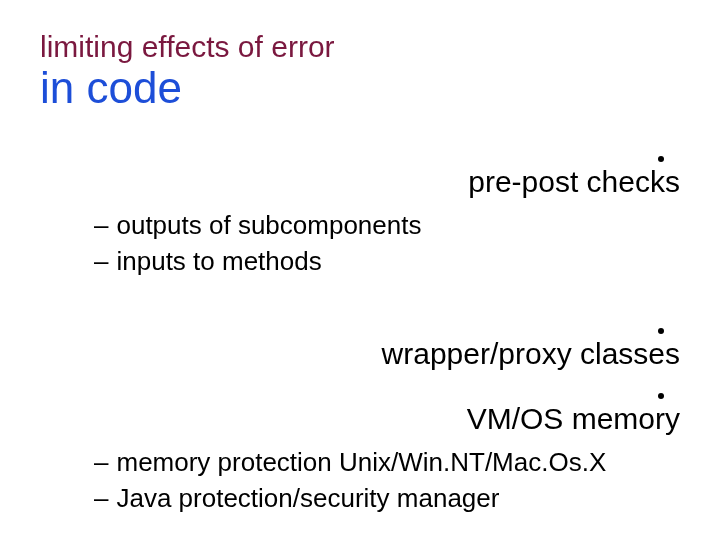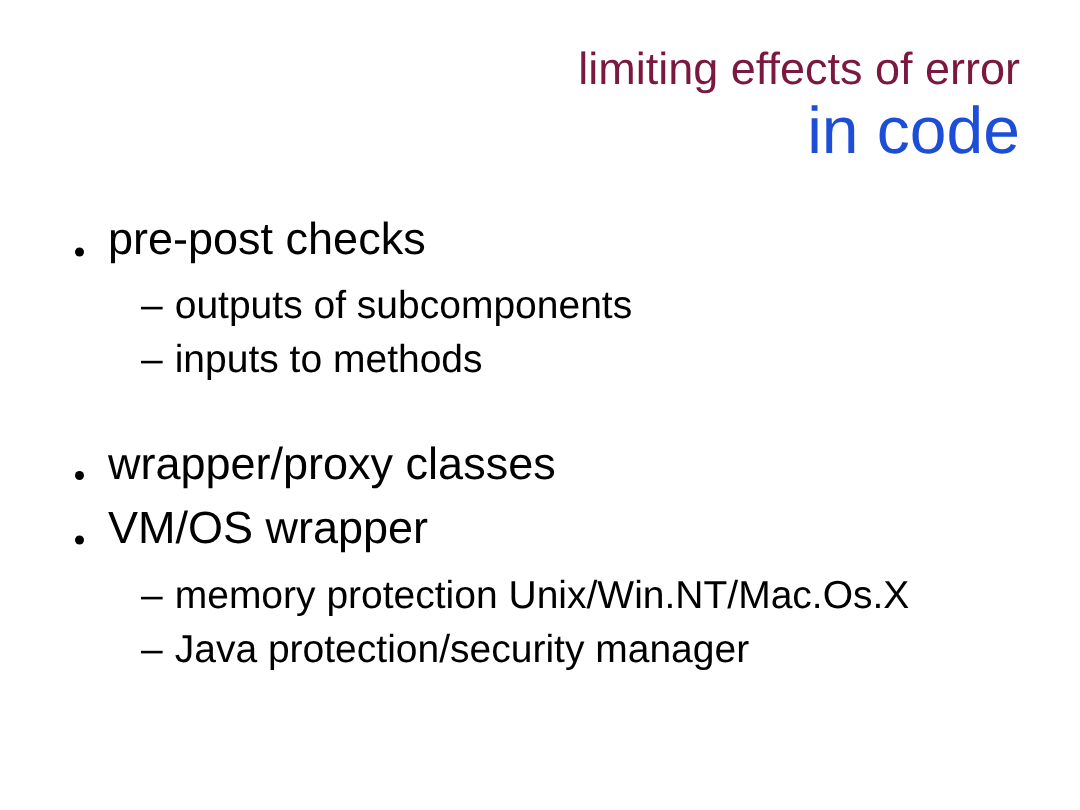--- a/index.html
+++ b/index.html
@@ -5,40 +5,41 @@
     * { margin: 0; padding: 0; box-sizing: border-box; }
     body {
       width: 720px;
       height: 540px;
       background: #ffffff;
       font-family: Arial, Helvetica, sans-serif;
       padding: 20px 40px;
       overflow: hidden;
     }
     .title-block {
-      text-align: right;
+      text-align: left;
       margin-top: 10px;
       margin-bottom: 28px;
     }
     .title-line1 {
       font-size: 30px;
       color: #7a183f;
     }
     .title-line2 {
       font-size: 44px;
       color: #1d4ed8;
       line-height: 1.1;
     }
     .content {
       margin-left: 10px;
     }
     .bullet-row {
       display: flex;
-      align-items: center;
+      align-items: flex-end;
       margin-bottom: 4px;
+      flex-direction: column;
     }
     .bullet-row.mt {
       margin-top: 33px;
     }
     .bullet-dot {
       width: 6px;
       height: 6px;
       background: #000;
       border-radius: 50%;
       margin-top: 16px;
@@ -98,21 +99,21 @@
     </div>
   </div>
 
   <div class="bullet-row mt">
     <div class="bullet-dot"></div>
     <div class="bullet-text">wrapper/proxy classes</div>
   </div>
 
   <div class="bullet-row">
     <div class="bullet-dot"></div>
-    <div class="bullet-text">VM/OS wrapper</div>
+    <div class="bullet-text">VM/OS memory</div>
   </div>
   <div class="sub-block">
     <div class="sub-row">
       <div class="dash">–</div>
       <div class="sub-text">memory protection Unix/Win.NT/Mac.Os.X</div>
     </div>
     <div class="sub-row">
       <div class="dash">–</div>
       <div class="sub-text">Java protection/security manager</div>
     </div>

